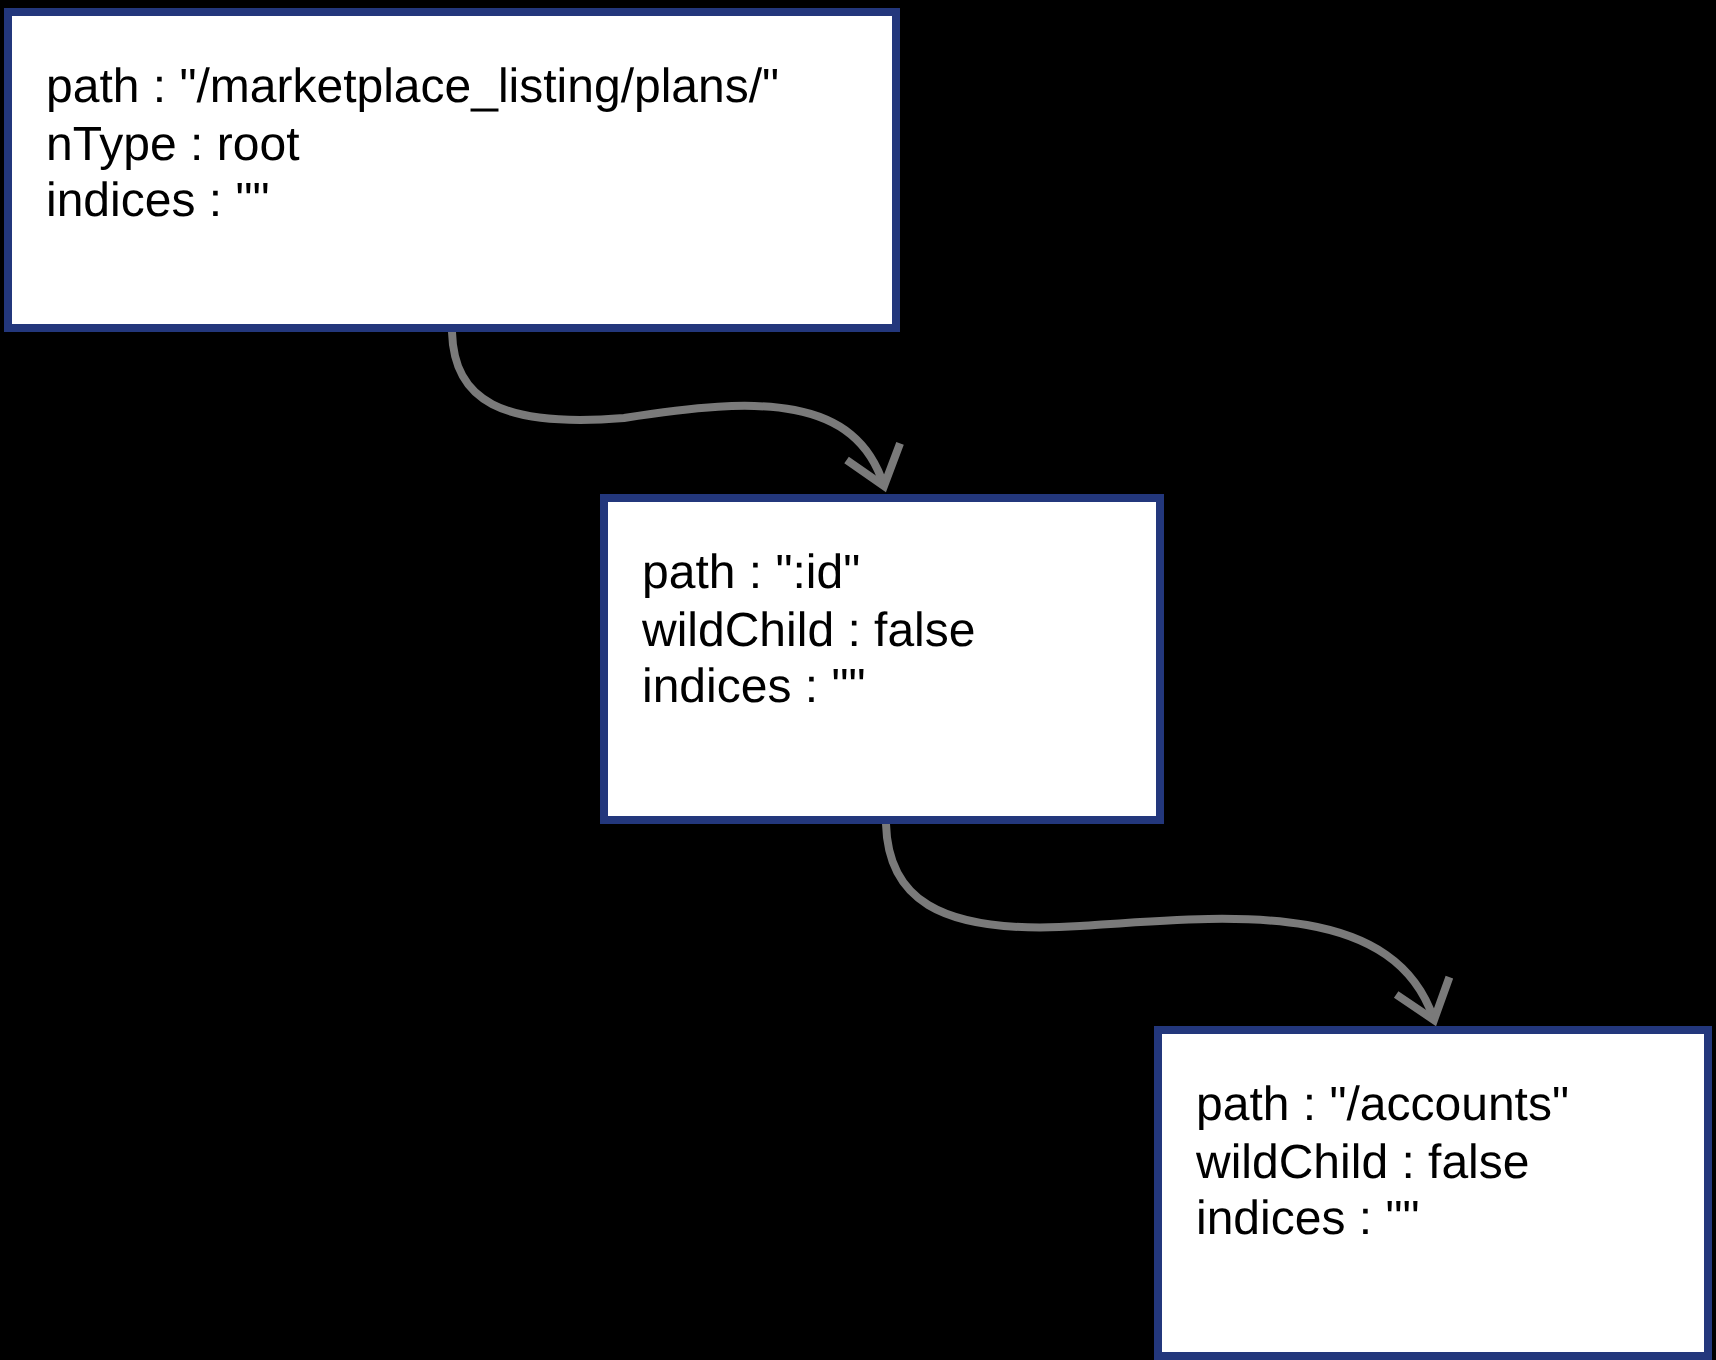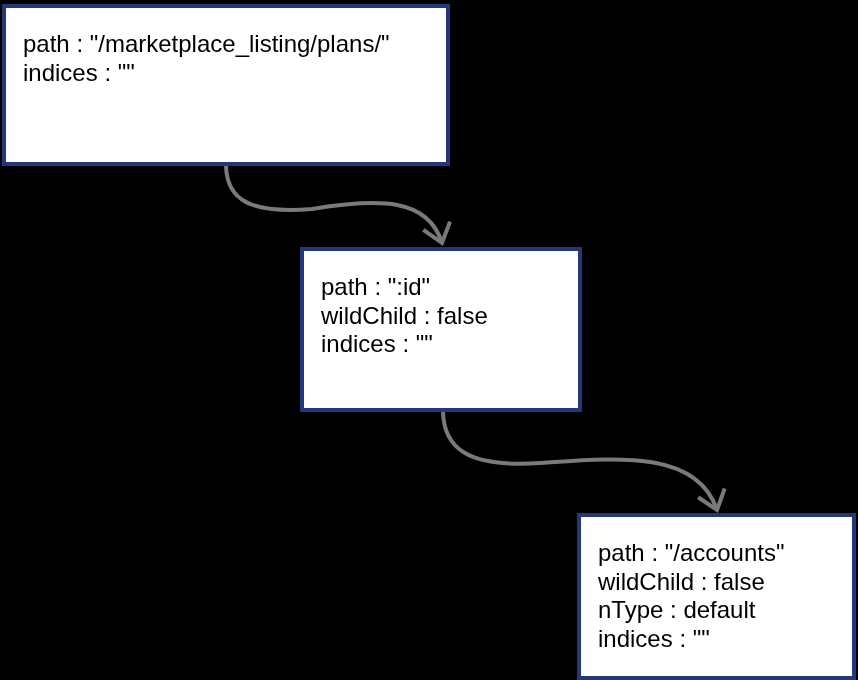--- a/index.html
+++ b/index.html
@@ -52,29 +52,29 @@
       <marker id="arrowhead" markerUnits="userSpaceOnUse" markerWidth="28" markerHeight="34" refX="24" refY="16" orient="auto" overflow="visible">
         <path d="M6,2 L24,16 L6,30" fill="none" stroke-width="4" stroke="#7a7a7a"></path>
       </marker>
     </defs>
     <path class="edge" marker-end="url(#arrowhead)" d="M226,166 C227,200 250,214 312,209 C380,198 428,198 442,243" stroke="#7a7a7a"></path>
     <path class="edge" marker-end="url(#arrowhead)" d="M443,412 C444,447 466,468 540,463 C614,458 697,449 717,510" stroke="#7a7a7a"></path>
   </svg>
 
   <div class="node node-1">
     <div>path : "/marketplace_listing/plans/"</div>
+    <div>nType : root</div>
     <div>indices : ""</div>
   </div>
 
   <div class="node node-2">
     <div>path : ":id"</div>
     <div>wildChild : false</div>
     <div>indices : ""</div>
   </div>
 
   <div class="node node-3">
     <div>path : "/accounts"</div>
     <div>wildChild : false</div>
-    <div>nType : default</div>
     <div>indices : ""</div>
   </div>
 
 </div>
 
 </body></html>

